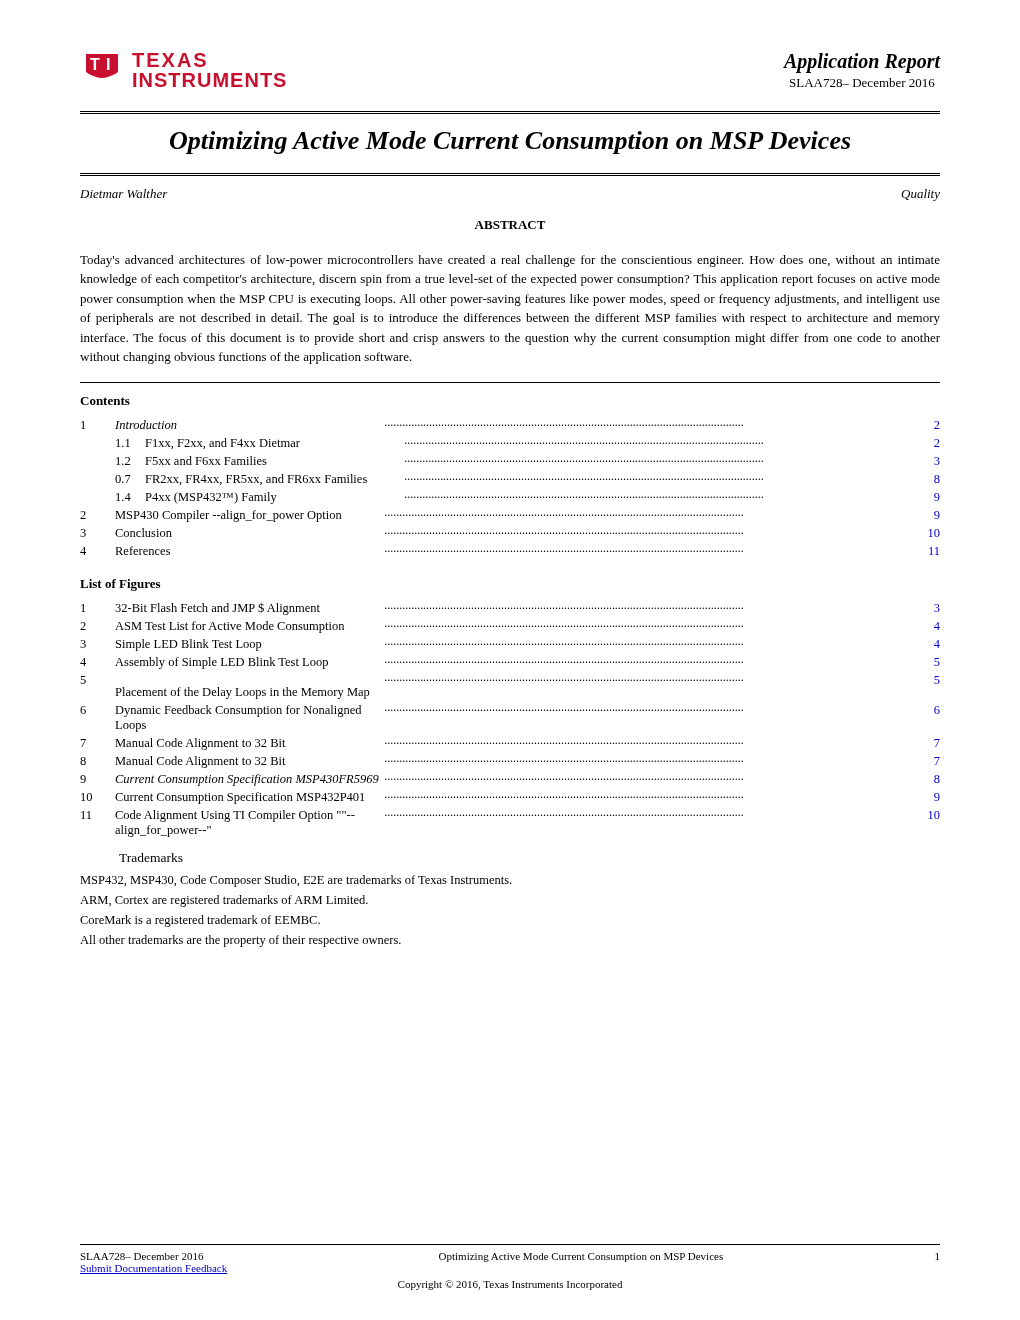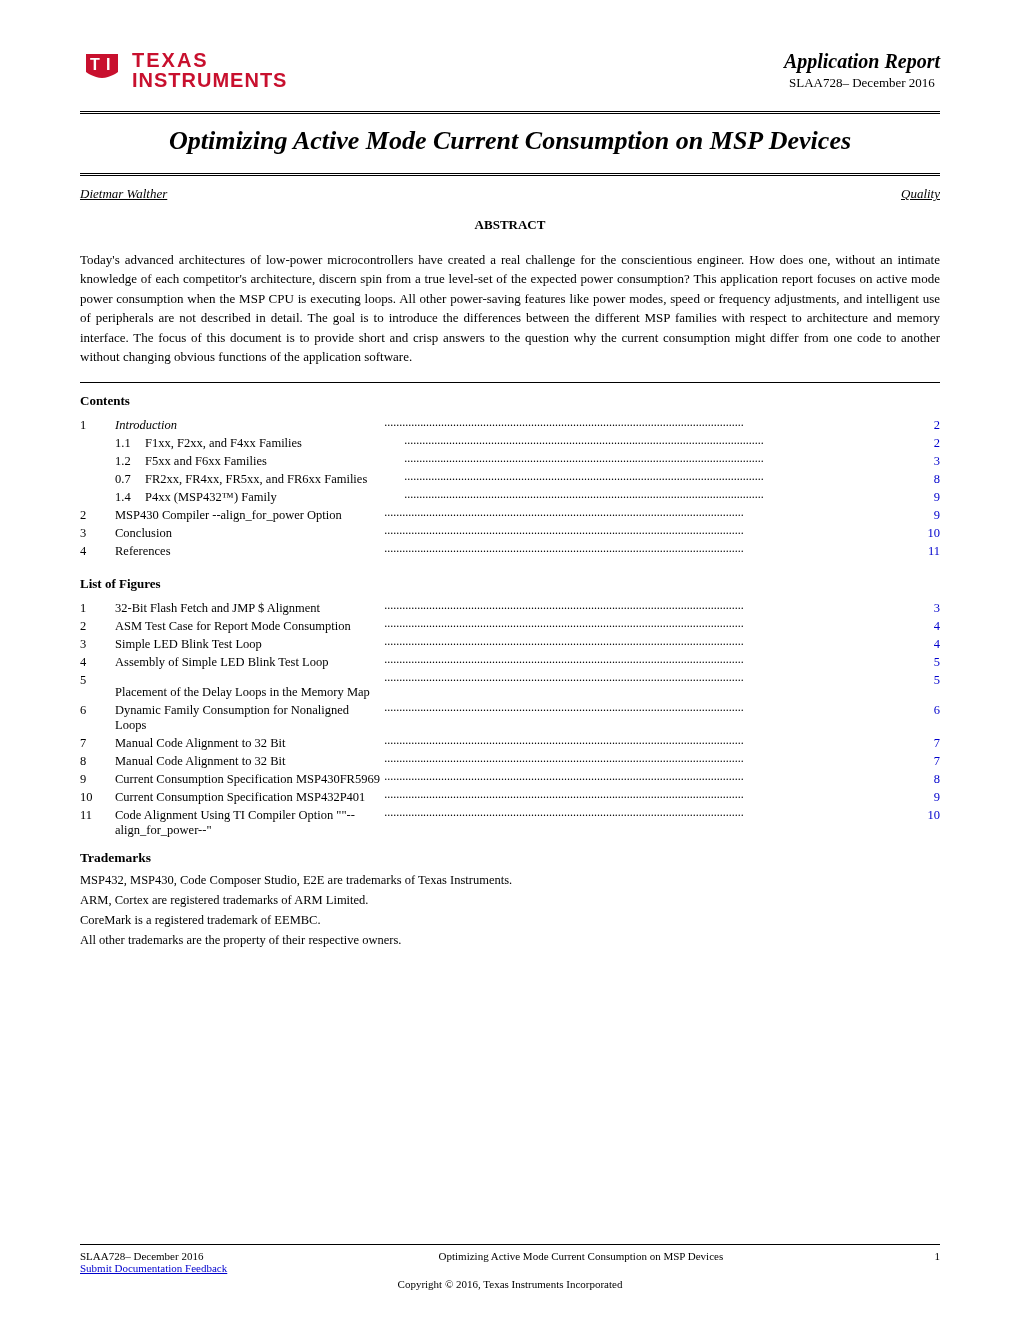--- a/index.html
+++ b/index.html
@@ -107,21 +107,20 @@
       margin: 8px 0;
     }
 
     
     .author-line {
       display: flex;
       justify-content: space-between;
       margin: 10px 0 15px 0;
       font-style: italic;
       font-size: 13px;
-      text-decoration: underline;
     }
 
     
     .abstract-section {
       margin: 10px 0 15px 0;
     }
 
     .abstract-title {
       text-align: center;
       font-weight: bold;
@@ -152,23 +151,24 @@
     .figures-section {
       margin: 10px 0;
     }
 
     
     .trademarks-section {
       margin: 10px 0;
     }
 
     .trademarks-title {
-      font-weight: bold;
+      font-weight: normal;
       font-size: 13.5px;
       margin-bottom: 4px;
+      margin-left: 39px;
     }
 
     .trademarks-text {
       font-size: 12.5px;
       line-height: 1.6;
     }
 
     
     .footer {
       position: absolute;
@@ -291,21 +291,21 @@
     <div id="toc-container">
         <div class="toc-line">
           <span style="min-width:35px;flex-shrink:0;">1</span>
           <span style="flex:1;font-style:italic;">Introduction</span>
           <span style="flex:2;overflow:hidden;white-space:nowrap;letter-spacing:-1px;font-size:12px;color:#000;">&nbsp;························································································································</span>
           <span style="min-width:25px;text-align:right;color:#0000cd;">2</span>
         </div>
         <div class="toc-line">
           <span style="min-width:35px;flex-shrink:0;"></span>
           <span style="min-width:30px;flex-shrink:0;">1.1</span>
-          <span style="flex:1;">F1xx, F2xx, and F4xx Families</span>
+          <span style="flex:1;">F1xx, F2xx, and F4xx Dietmar</span>
           <span style="flex:2;overflow:hidden;white-space:nowrap;letter-spacing:-1px;font-size:12px;color:#000;">&nbsp;························································································································</span>
           <span style="min-width:25px;text-align:right;color:#0000cd;">2</span>
         </div>
         <div class="toc-line">
           <span style="min-width:35px;flex-shrink:0;"></span>
           <span style="min-width:30px;flex-shrink:0;">1.2</span>
           <span style="flex:1;">F5xx and F6xx Families</span>
           <span style="flex:2;overflow:hidden;white-space:nowrap;letter-spacing:-1px;font-size:12px;color:#000;">&nbsp;························································································································</span>
           <span style="min-width:25px;text-align:right;color:#0000cd;">3</span>
         </div>
@@ -348,21 +348,21 @@
     <div class="section-heading">List of Figures</div>
     <div id="figures-container">
         <div class="fig-toc-line">
           <span style="min-width:35px;flex-shrink:0;">1</span>
           <span style="flex:1;">32-Bit Flash Fetch and JMP $ Alignment</span>
           <span style="flex:2;overflow:hidden;white-space:nowrap;letter-spacing:-1px;font-size:12px;color:#000;">&nbsp;························································································································</span>
           <span style="min-width:25px;text-align:right;color:#0000cd;">3</span>
         </div>
         <div class="fig-toc-line">
           <span style="min-width:35px;flex-shrink:0;">2</span>
-          <span style="flex:1;">ASM Test Case for Report Mode Consumption</span>
+          <span style="flex:1;">ASM Test List for Active Mode Consumption</span>
           <span style="flex:2;overflow:hidden;white-space:nowrap;letter-spacing:-1px;font-size:12px;color:#000;">&nbsp;························································································································</span>
           <span style="min-width:25px;text-align:right;color:#0000cd;">4</span>
         </div>
         <div class="fig-toc-line">
           <span style="min-width:35px;flex-shrink:0;">3</span>
           <span style="flex:1;">Simple LED Blink Test Loop</span>
           <span style="flex:2;overflow:hidden;white-space:nowrap;letter-spacing:-1px;font-size:12px;color:#000;">&nbsp;························································································································</span>
           <span style="min-width:25px;text-align:right;color:#0000cd;">4</span>
         </div>
         <div class="fig-toc-line">
@@ -372,39 +372,39 @@
           <span style="min-width:25px;text-align:right;color:#0000cd;">5</span>
         </div>
         <div class="fig-toc-line">
           <span style="min-width:35px;flex-shrink:0;">5</span>
           <span style="flex:1;margin-top:12px;">Placement of the Delay Loops in the Memory Map</span>
           <span style="flex:2;overflow:hidden;white-space:nowrap;letter-spacing:-1px;font-size:12px;color:#000;">&nbsp;························································································································</span>
           <span style="min-width:25px;text-align:right;color:#0000cd;">5</span>
         </div>
         <div class="fig-toc-line">
           <span style="min-width:35px;flex-shrink:0;">6</span>
-          <span style="flex:1;">Dynamic Family Consumption for Nonaligned Loops</span>
+          <span style="flex:1;">Dynamic Feedback Consumption for Nonaligned Loops</span>
           <span style="flex:2;overflow:hidden;white-space:nowrap;letter-spacing:-1px;font-size:12px;color:#000;">&nbsp;························································································································</span>
           <span style="min-width:25px;text-align:right;color:#0000cd;">6</span>
         </div>
         <div class="fig-toc-line">
           <span style="min-width:35px;flex-shrink:0;">7</span>
           <span style="flex:1;">Manual Code Alignment to 32 Bit</span>
           <span style="flex:2;overflow:hidden;white-space:nowrap;letter-spacing:-1px;font-size:12px;color:#000;">&nbsp;························································································································</span>
           <span style="min-width:25px;text-align:right;color:#0000cd;">7</span>
         </div>
         <div class="fig-toc-line">
           <span style="min-width:35px;flex-shrink:0;">8</span>
           <span style="flex:1;">Manual Code Alignment to 32 Bit</span>
           <span style="flex:2;overflow:hidden;white-space:nowrap;letter-spacing:-1px;font-size:12px;color:#000;">&nbsp;························································································································</span>
           <span style="min-width:25px;text-align:right;color:#0000cd;">7</span>
         </div>
         <div class="fig-toc-line">
           <span style="min-width:35px;flex-shrink:0;">9</span>
-          <span style="flex:1;">Current Consumption Specification MSP430FR5969</span>
+          <span style="flex:1;font-style:italic;">Current Consumption Specification MSP430FR5969</span>
           <span style="flex:2;overflow:hidden;white-space:nowrap;letter-spacing:-1px;font-size:12px;color:#000;">&nbsp;························································································································</span>
           <span style="min-width:25px;text-align:right;color:#0000cd;">8</span>
         </div>
         <div class="fig-toc-line">
           <span style="min-width:35px;flex-shrink:0;">10</span>
           <span style="flex:1;">Current Consumption Specification MSP432P401</span>
           <span style="flex:2;overflow:hidden;white-space:nowrap;letter-spacing:-1px;font-size:12px;color:#000;">&nbsp;························································································································</span>
           <span style="min-width:25px;text-align:right;color:#0000cd;">9</span>
         </div>
         <div class="fig-toc-line">

